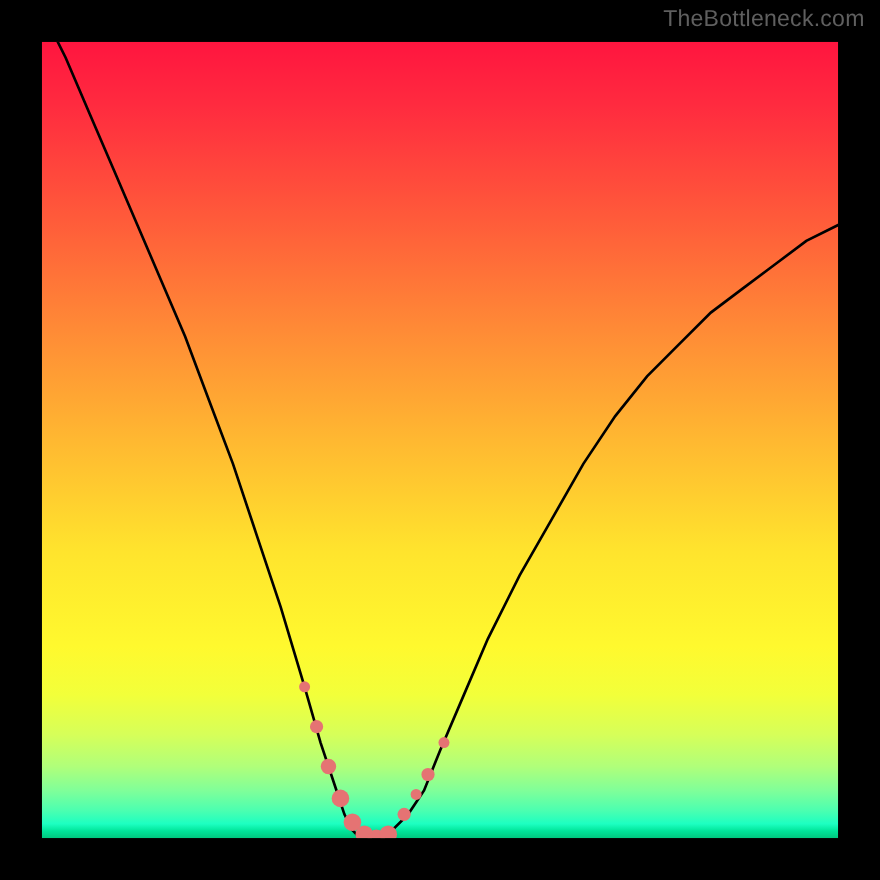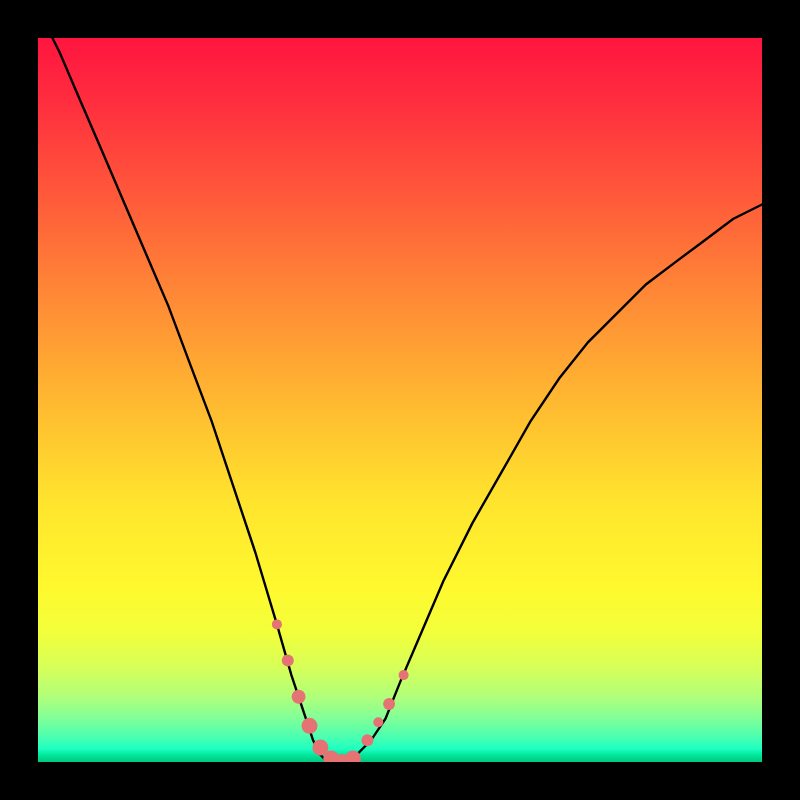--- a/index.html
+++ b/index.html
@@ -67,20 +67,21 @@
     left: 0;
     top: 0;
     width: 100%;
     height: 100%;
   }
 </style>
 </head>
 <body>
 
 <div class="frame">
+  <div class="watermark">TheBottleneck.com</div>
 
   <div class="plot-area">
     <div class="gradient"></div>
 
     <svg class="curve" viewBox="0 0 724 724" preserveAspectRatio="none">
       <path id="curve-path" fill="none" stroke="#000000" stroke-width="2.4" stroke-linecap="round" d="M0.0 -29.0 L21.7 14.5 L43.4 65.2 L65.2 115.8 L86.9 166.5 L108.6 217.2 L130.3 267.9 L152.0 325.8 L173.8 383.7 L195.5 448.9 L217.2 514.0 L238.9 586.4 L253.4 637.1 L267.9 680.6 L275.1 702.3 L282.4 716.8 L289.6 724.0 L304.1 724.0 L318.6 716.8 L333.0 702.3 L347.5 680.6 L362.0 644.4 L383.7 593.7 L405.4 543.0 L434.4 485.1 L463.4 434.4 L492.3 383.7 L521.3 340.3 L550.2 304.1 L579.2 275.1 L608.2 246.2 L637.1 224.4 L666.1 202.7 L695.0 181.0 L724.0 166.5"></path>
       <g id="markers">
           <circle cx="238.9" cy="586.4" r="5" fill="#e57373"></circle>
           <circle cx="249.8" cy="622.6" r="6" fill="#e57373"></circle>
           <circle cx="260.6" cy="658.8" r="7" fill="#e57373"></circle>

